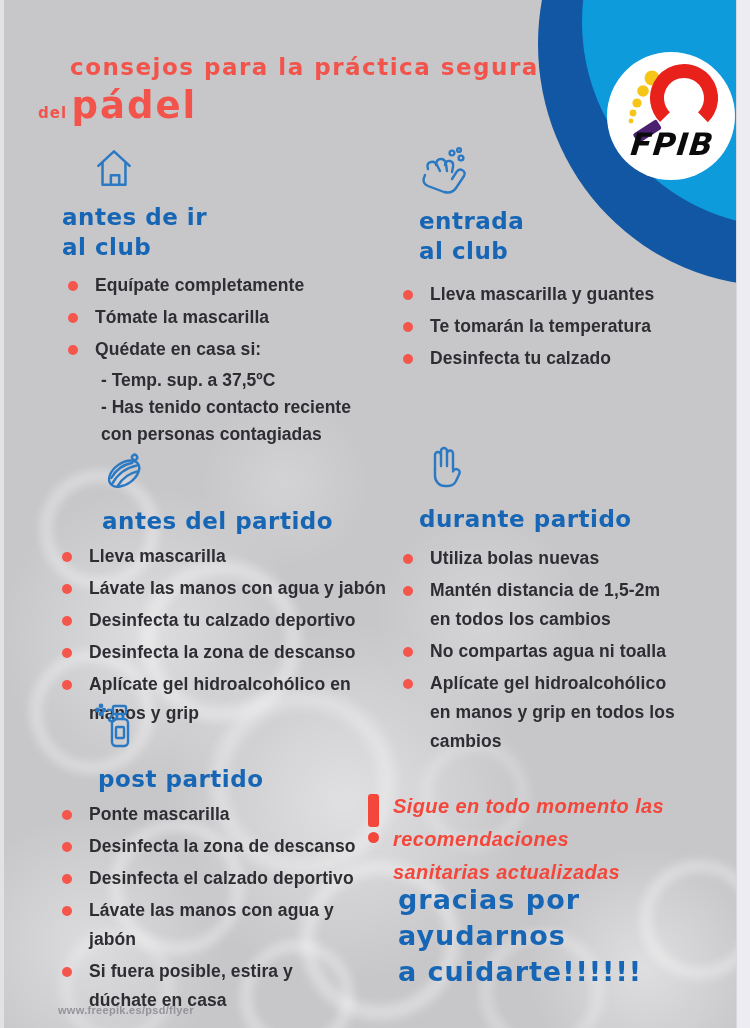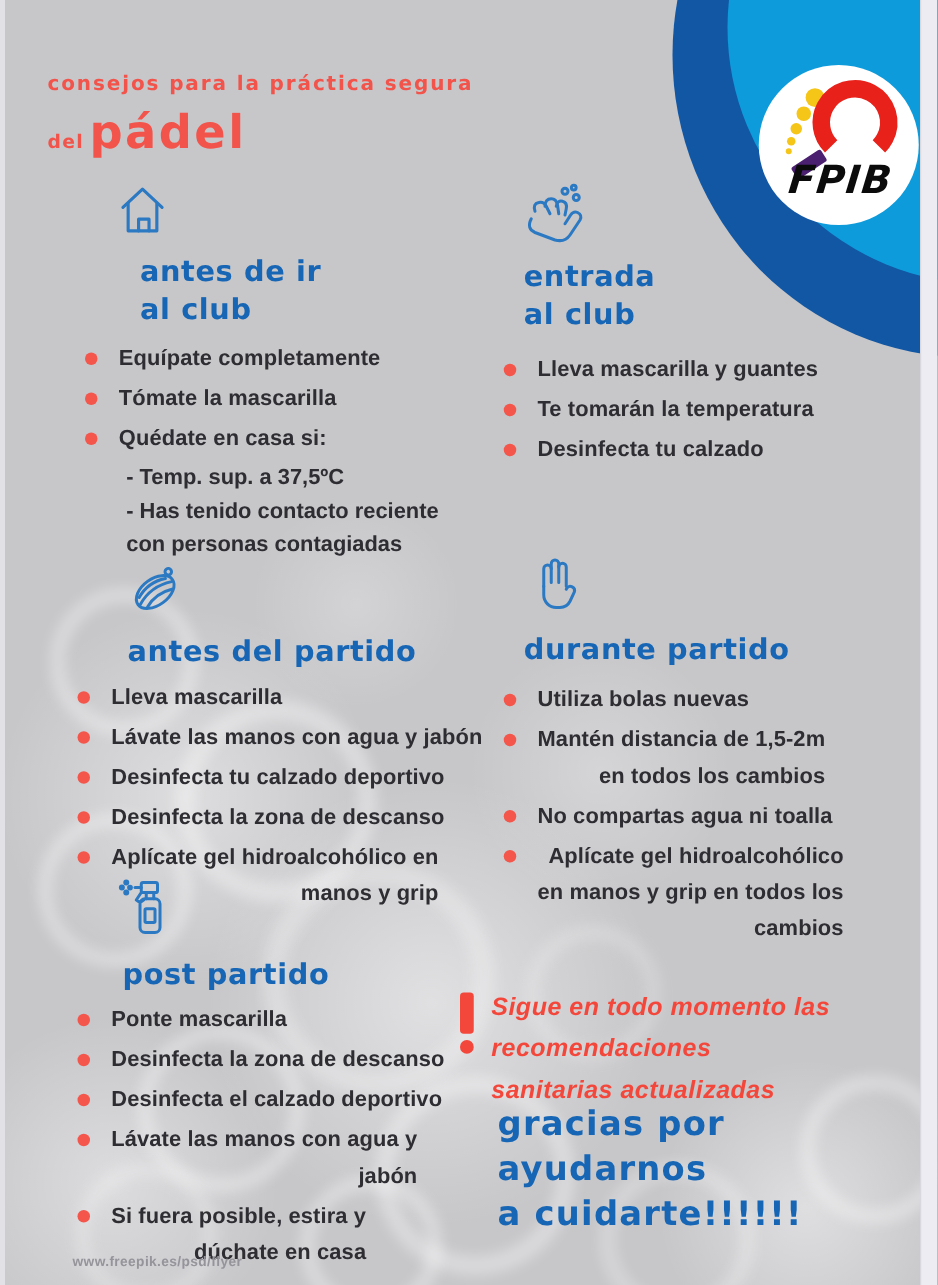--- a/index.html
+++ b/index.html
@@ -25,33 +25,33 @@
   .corner{position:absolute;inset:0;z-index:1;pointer-events:none;}
   .blob-dark{position:absolute;left:538px;top:-198px;width:474px;height:484px;border-radius:50%;background:#1157A3;}
   .blob-bright{position:absolute;left:582px;top:-183px;width:410px;height:410px;border-radius:50%;background:#0D9BDC;}
   .logo-circle{position:absolute;left:607px;top:52px;width:128px;height:128px;border-radius:50%;background:#ffffff;}
   .logo-circle svg{position:absolute;left:0;top:0;}
   .logo-text{position:absolute;left:24px;top:74px;font-family:"DejaVu Sans",sans-serif;
     font-style:italic;font-weight:bold;font-size:31px;color:#0b0b0b;letter-spacing:1px;transform:skewX(-6deg);}
 
   
   .title{position:absolute;left:38px;top:52px;z-index:3;}
-  .t1{font-family:"DejaVu Sans",sans-serif;font-weight:bold;font-size:16px;line-height:30px;
-      color:#F2544B;letter-spacing:1.5px;}
+  .t1{font-family:"DejaVu Sans",sans-serif;font-weight:bold;font-size:23px;line-height:30px;
+      color:#F2544B;letter-spacing:1.5px;margin-left:32px;}
   .t2{color:#F2544B;margin-top:2px;}
   .t2 .del{font-family:"DejaVu Sans",sans-serif;font-weight:bold;font-size:15px;letter-spacing:1px;}
   .t2 .padel{font-family:"DejaVu Sans",sans-serif;font-weight:bold;font-size:37px;letter-spacing:2px;}
 
   
   .sec{position:absolute;z-index:3;}
   .sec .icon{display:block;}
   .sec h2{margin:6px 0 0;font-family:"DejaVu Sans",sans-serif;font-weight:bold;font-size:23px;
           line-height:30px;color:#1666B5;letter-spacing:0.5px;}
   .sec ul{list-style:none;margin:9px 0 0;padding:0;}
-  .sec li{display:flex;margin-bottom:3px;text-align:right;}
+  .sec li{display:flex;margin-bottom:3px;}
   .dot{width:10px;height:10px;border-radius:50%;background:#F4564B;flex:none;margin:10px 17px 0 0;}
   .txt{font-weight:bold;font-size:17.5px;line-height:29px;color:#2E2D32;white-space:pre-line;letter-spacing:0.1px;}
   .subs{margin:0 0 0 33px;}
   .sub{font-weight:bold;font-size:17.5px;line-height:27px;color:#2E2D32;white-space:pre-line;}
 
   svg.lineicon{stroke:#2B79C2;stroke-width:2.4;fill:none;stroke-linecap:round;stroke-linejoin:round;}
 
   
   .warning{position:absolute;left:368px;top:790px;width:372px;display:flex;z-index:3;}
   .excl{flex:none;margin:4px 14px 0 0;}
@@ -116,21 +116,21 @@
   </header>
 
   <section class="sec" style="left:38px;top:144px;width:340px;">
     <span class="icon" style="margin-left:52px;">
       <svg class="lineicon" width="48" height="48" viewBox="0 0 46 46">
         <path d="M8 21 L23 7 L38 21"></path>
           <path d="M12 18 V39 H34 V18"></path>
           <path d="M20 39 V30 H28 V39"></path>
       </svg>
     </span>
-    <h2 style="margin-left:74px;">
+    <h2 style="margin-left:24px;">
       <div>antes de ir</div>
       <div>al club</div>
     </h2>
     <ul style="padding-left:30px;">
       <li>
           <span class="dot"></span>
           <span class="txt">Equípate completamente</span>
         </li>
       <li>
           <span class="dot"></span>

